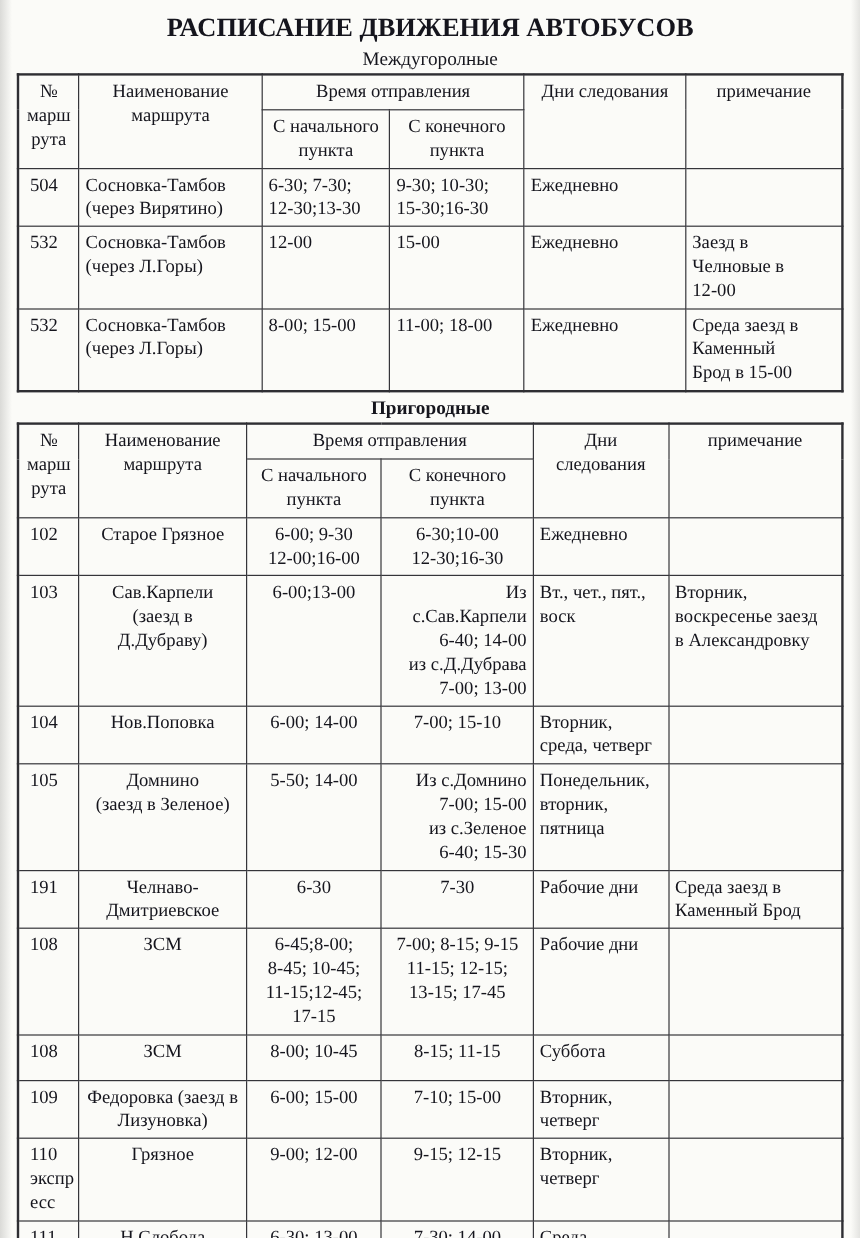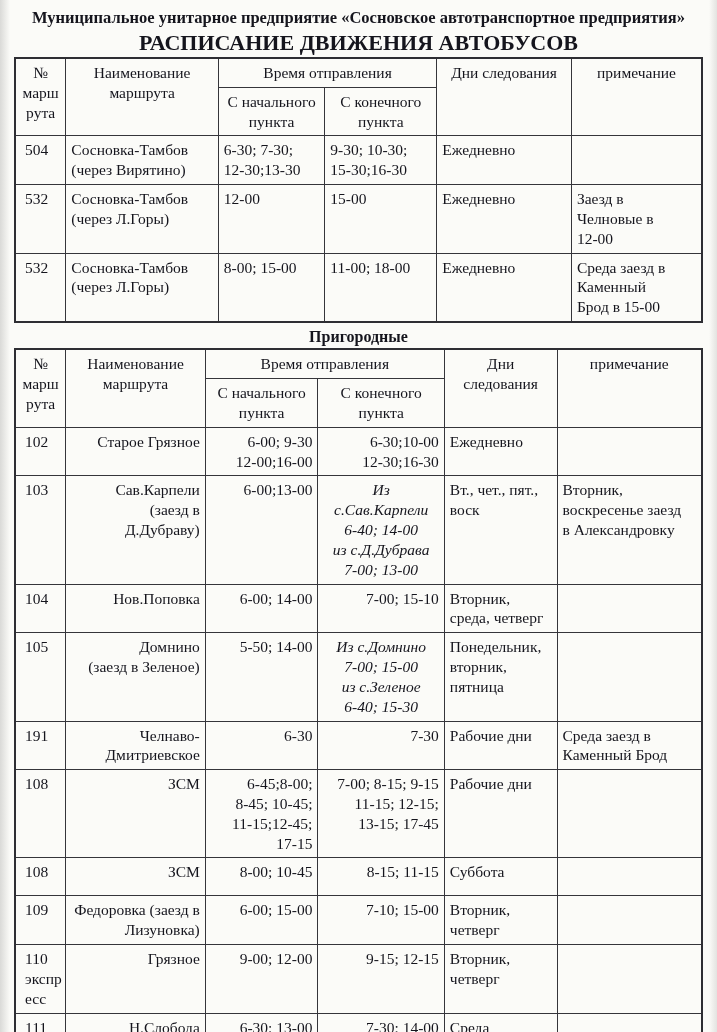--- a/index.html
+++ b/index.html
@@ -41,37 +41,37 @@
     white-space:pre-line;
     font-weight:normal;
     overflow:hidden;
   }
   table{border:2px solid #2e2e33;}
   th{text-align:center;}
   
   .t1 td{text-align:left;}
   .t1 td.col-no{padding-left:9px;}
   
-  .t2 td{text-align:right;}
+  .t2 td{text-align:center;}
   .t2 td.col-no{text-align:left;padding-left:9px;}
   .t2 td.col-days,.t2 td.col-note{text-align:left;}
-  .t2 td.al{text-align:center;font-style:italic;}
+  .t2 td.al{text-align:right;}
   .t1 tbody tr{height:40px;}
   .t1 tr.tall{height:66px;}
   .t2 tbody tr{height:38px;margin-left:32px;}
   .mt{margin-top:4px;font-weight:bold;}
 </style>
 </head>
 <body>
 
 <div class="page">
 
-  <div class="title">Муниципальное унитарное предприятие «Сосновское автотранспортное предприятия»</div>
   <div class="subtitle">РАСПИСАНИЕ ДВИЖЕНИЯ АВТОБУСОВ</div>
 
+  <div class="section-title">Междугоролные</div>
 
   <table class="t1">
     <colgroup>
       <col style="width:7.4%">
         <col style="width:22.2%">
         <col style="width:15.5%">
       <col style="width:16.3%">
         <col style="width:19.6%">
         <col style="width:19%">
     </colgroup>

